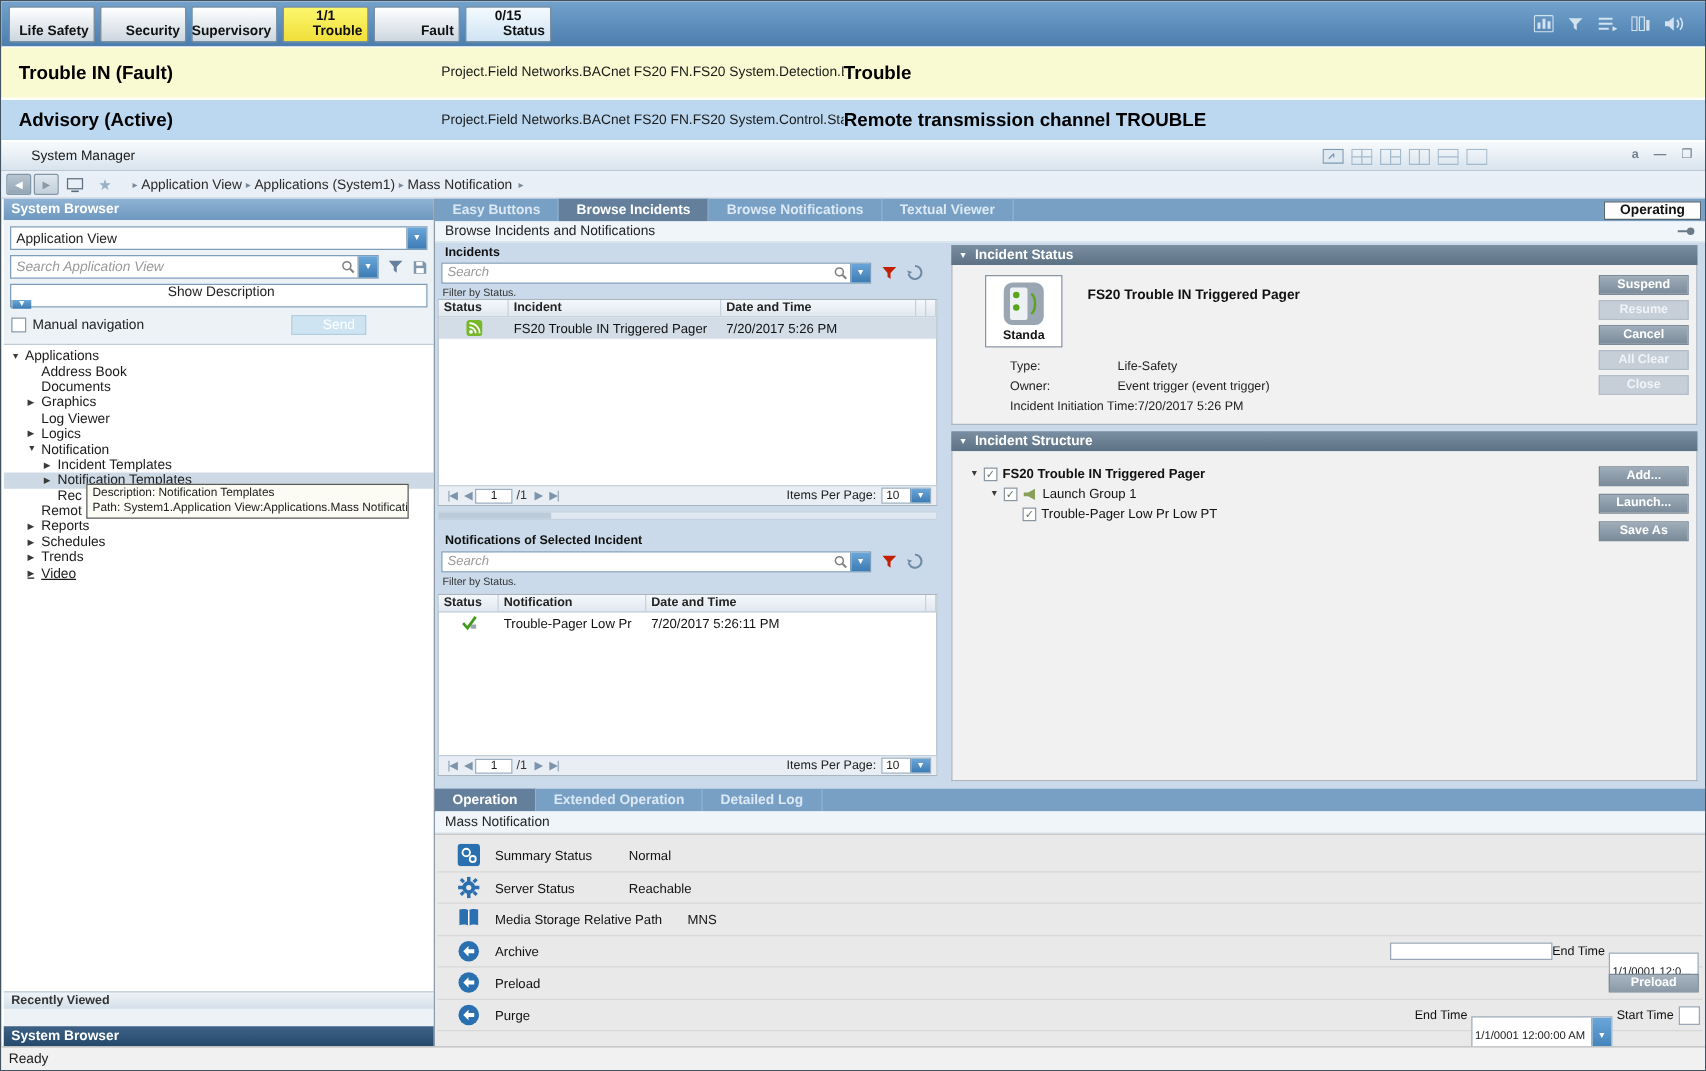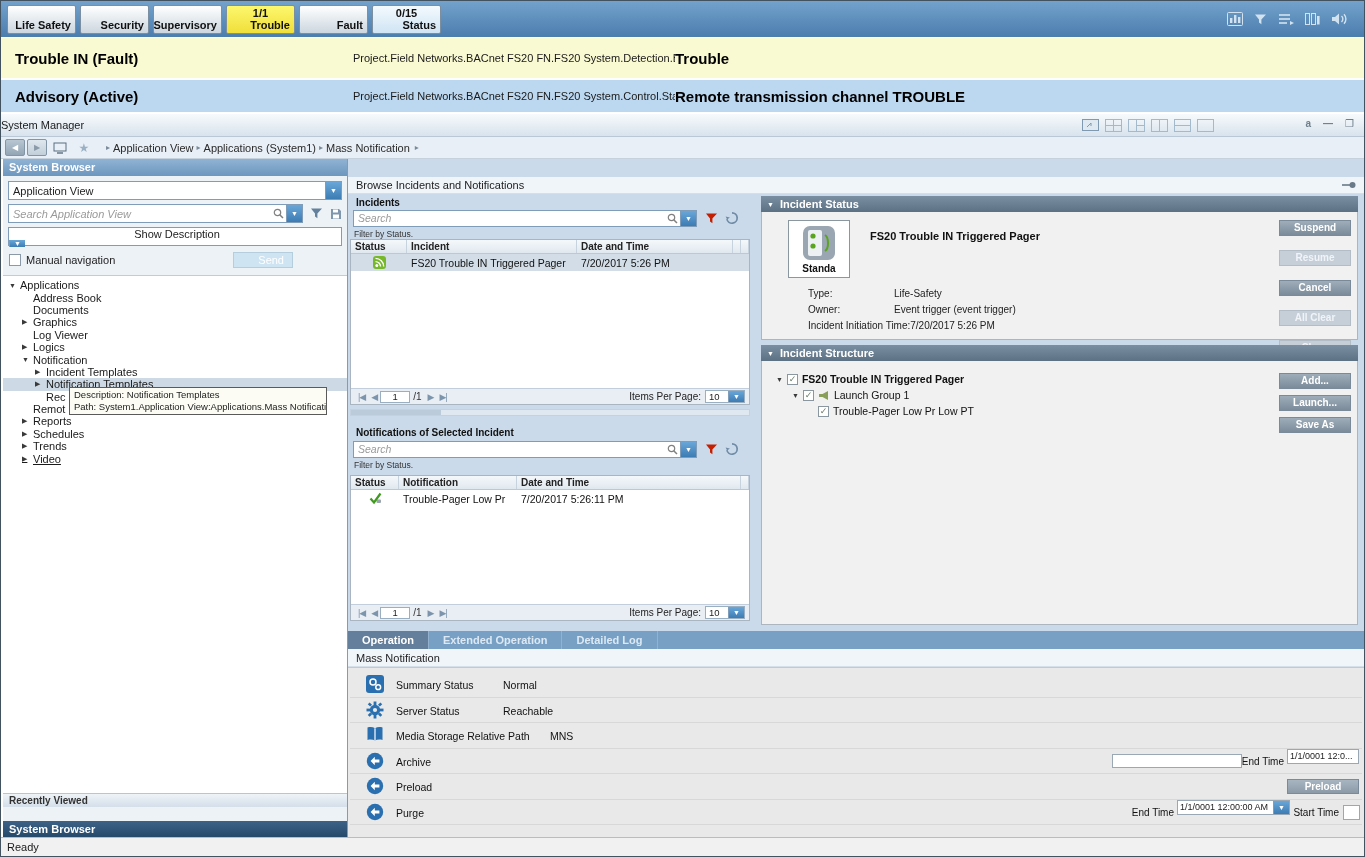--- a/index.html
+++ b/index.html
@@ -15,21 +15,21 @@
 .tbtn .lbl{position:absolute;bottom:2px;right:4px;font-weight:bold;white-space:nowrap;}
 #toolbar-icons{margin-left:auto;display:flex;align-items:center;gap:11px;padding-right:8px;}
 
 .event-row{position:absolute;left:0;width:100%;display:flex;align-items:center;border-bottom:2px solid #fff;}
 #event1{top:37px;height:42px;background:#fafad2;}
 #event2{top:79px;height:34px;background:#bcd8f0;}
 .ev-title{width:352px;padding-left:14px;font-size:15px;font-weight:bold;color:#000;white-space:nowrap;}
 .ev-source{width:322px;font-size:11px;color:#1a1a1a;white-space:nowrap;overflow:hidden;}
 .ev-desc{font-size:15px;font-weight:bold;color:#000;white-space:nowrap;}
 
-#sysmgr{position:absolute;left:0;top:113px;width:100%;height:23px;background:linear-gradient(#f7fafc,#d8e3ed);border-bottom:1px solid #bac8d6;display:flex;align-items:center;padding:0 0;font-size:11px;color:#1a1a1a;justify-content:center;}
+#sysmgr{position:absolute;left:0;top:113px;width:100%;height:23px;background:linear-gradient(#f7fafc,#d8e3ed);border-bottom:1px solid #bac8d6;display:flex;align-items:center;padding:0 24px;font-size:11px;color:#1a1a1a;justify-content:center;}
 #sysmgr-icons{margin-left:auto;display:flex;gap:6px;align-items:center;margin-right:150px;}
 #winctrl{position:absolute;right:10px;top:4px;display:flex;gap:12px;color:#6f7f8c;font-size:10px;font-weight:bold;}
 
 #crumbbar{position:absolute;left:0;top:136px;width:100%;height:22px;background:#e8eff6;border-bottom:1px solid #c5d2de;display:flex;align-items:center;padding:0 4px;font-size:11px;color:#2a2a2a;gap:2px;}
 .navbtn{width:20px;height:17px;border:1px solid #8296a6;background:linear-gradient(#b9c6d2,#93a5b4);color:#fff;font-size:8px;display:flex;align-items:center;justify-content:center;border-radius:2px;cursor:pointer;}
 .navbtn.fwd{background:linear-gradient(#dfe7ee,#c2cfda);color:#8a9aa8;}
 .iconbtn{width:22px;height:17px;display:flex;align-items:center;justify-content:center;cursor:pointer;}
 .crumb-arrow{color:#7a8a99;font-size:8px;margin:0 3px;}
 .crumb{cursor:pointer;}
 #crumbs{display:flex;align-items:center;margin-left:6px;}
@@ -92,39 +92,39 @@
 .hscroll{position:absolute;left:2px;width:400px;height:7px;background:#dfe8f1;border:1px solid #c4d1de;}
 .hthumb{width:90px;height:100%;background:#bccbd9;}
 .sechdr{position:absolute;left:413px;right:6px;height:16px;background:linear-gradient(#7b8fa2,#5d7184);color:#fff;font-size:11px;font-weight:bold;display:flex;align-items:center;padding:0 6px;gap:6px;}
 .sechdr .tri{font-size:7px;}
 .secbody{position:absolute;left:413px;right:6px;background:#f1f1f1;border:1px solid #adb6bf;border-top:0;}
 .tile{position:absolute;left:26px;top:8px;width:62px;height:58px;background:#fff;border:1px solid #8a96a0;display:flex;flex-direction:column;align-items:center;}
 .tile .state{font-size:10px;font-weight:bold;color:#111;margin-top:1px;}
 .inc-name{position:absolute;left:108px;top:18px;font-size:11px;font-weight:bold;color:#111;}
 .field{position:absolute;left:26px;display:flex;font-size:10px;color:#222;}
 .field .fl{min-width:86px;margin-left:20px;}
-.statusbtns{position:absolute;right:6px;top:8px;display:flex;flex-direction:column;gap:14px;}
+.statusbtns{position:absolute;right:6px;top:8px;display:flex;flex-direction:column;gap:4px;}
 .sbtn{width:72px;height:16px;font-size:10px;font-weight:bold;color:#fff;border:1px solid #7a8a98;text-align:center;line-height:14px;background:linear-gradient(#9fadba,#7b8b99);cursor:pointer;}
 .sbtn.disabled{background:#c6cfd8;border-color:#b2bdc7;color:#f0f4f8;}
 .strow{position:absolute;display:flex;align-items:center;font-size:10.5px;color:#111;gap:4px;white-space:nowrap;}
 .cbk{width:11px;height:11px;border:1px solid #8a96a0;background:#fff;font-size:9px;line-height:9px;color:#6a7a6a;text-align:center;cursor:pointer;}
 .cbk::before{content:"✓";}
 .stri{font-size:7px;color:#3a3a3a;}
 
 #bottomtabs{position:absolute;left:0;right:0;top:472px;height:18px;background:#77a0c4;display:flex;align-items:center;font-size:11px;font-weight:bold;color:#dce9f4;}
 #masshdr{position:absolute;left:0;right:0;top:490px;height:18px;background:#f0f5fa;border-bottom:1px solid #d4dfe9;font-size:11px;color:#222;display:flex;align-items:center;padding:0 8px;}
 #oppanel{position:absolute;left:0;right:0;top:508px;bottom:0;background:#e9e9e9;border-top:1px solid #c8c8c8;padding-top:4px;}
 .oprow{position:relative;height:25.5px;border-bottom:1px solid #d8d8d8;margin:0 2px;}
 .opicon{position:absolute;left:16px;top:3px;}
 .oplabel{position:absolute;left:46px;top:7px;font-size:10.5px;color:#111;white-space:nowrap;}
 .opvalue{position:absolute;left:153px;top:7px;font-size:10.5px;color:#111;}
 .opvalue.shift{left:200px;}
 .arch-input{position:absolute;right:120px;top:5px;width:130px;height:14px;border:1px solid #9aa8b6;background:#fff;font-size:9.5px;font-family:"Liberation Sans",sans-serif;}
 .rt-lbl{position:absolute;top:7px;font-size:10px;color:#111;white-space:nowrap;}
-.timebox{position:absolute;top:0;height:15px;background:#fff;border:1px solid #9aa8b6;font-size:9px;color:#222;display:flex;align-items:center;overflow:hidden;}
+.timebox{position:absolute;top:13px;height:31px;background:#fff;border:1px solid #9aa8b6;font-size:9px;color:#222;display:flex;align-items:center;overflow:hidden;}
 .timebox .tv{flex:1;padding-left:2px;white-space:nowrap;overflow:hidden;}
 .pbtn{position:absolute;right:3px;top:5px;width:72px;height:15px;background:linear-gradient(#a8b5c1,#8c9aa8);border:1px solid #7a8a98;color:#fff;font-size:10px;font-weight:bold;text-align:center;line-height:13px;cursor:pointer;}
 .tinybox{position:absolute;right:2px;top:5px;width:17px;height:15px;background:#fff;border:1px solid #9aa8b6;}
 
 #statusbar{position:absolute;left:0;bottom:0;width:100%;height:19px;background:#f1f1f1;border-top:1px solid #bcbcbc;font-size:11px;color:#1a1a1a;display:flex;align-items:center;padding:0 6px;}
 </style>
 </head>
 <body>
 
 <div id="toolbar">
@@ -404,20 +404,27 @@
   <div id="sb-tooltip">
     <div>Description: Notification Templates</div>
     <div>Path: System1.Application View:Applications.Mass Notification</div>
   </div>
   <div id="sb-recent">Recently Viewed</div>
   <div id="sb-footer">System Browser</div>
 </div>
 <div id="vdiv"></div>
 
 <div id="main">
+  <div id="maintabs">
+    <span class="mtab">Easy Buttons</span>
+    <span class="mtab active">Browse Incidents</span>
+    <span class="mtab">Browse Notifications</span>
+    <span class="mtab">Textual Viewer</span>
+    <span id="operating">Operating</span>
+  </div>
   <div id="browsehdr">
     <span>Browse Incidents and Notifications</span>
     <span id="pin">
         <svg width="14" height="8" viewBox="0 0 14 8">
           <line x1="0" y1="4" x2="8" y2="4" stroke="#6a7a88" stroke-width="1.6"></line>
           <circle cx="10.5" cy="4" r="3" fill="#6a7a88"></circle>
         </svg>
       </span>
   </div>
 

